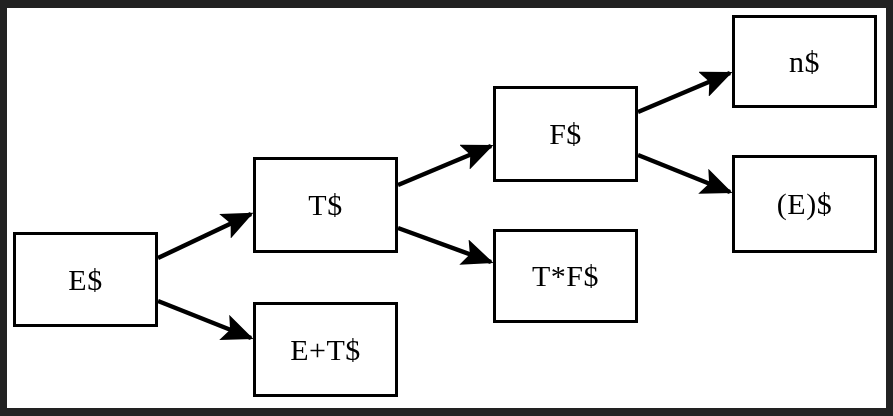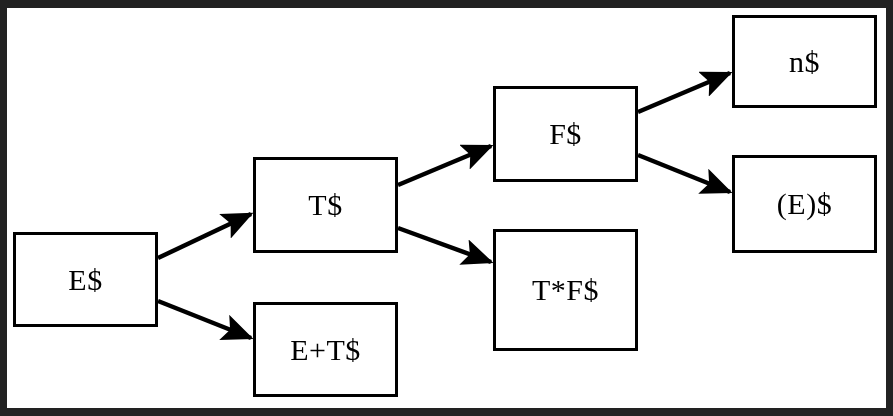--- a/index.html
+++ b/index.html
@@ -96,21 +96,21 @@
       </div>
       <div class="node" style="left: 253px; top: 157px; width: 145px; height: 96px; border-color: rgb(0, 0, 0); background: rgb(255, 255, 255);">
         <span class="node-label">T$</span>
       </div>
       <div class="node" style="left: 253px; top: 302px; width: 145px; height: 95px; border-color: rgb(0, 0, 0); background: rgb(255, 255, 255); justify-content: center;">
         <span class="node-label">E+T$</span>
       </div>
       <div class="node" style="left: 493px; top: 86px; width: 145px; height: 96px; border-color: rgb(0, 0, 0); background: rgb(255, 255, 255);">
         <span class="node-label">F$</span>
       </div>
-      <div class="node" style="left: 493px; top: 229px; width: 145px; height: 122px; border-color: rgb(0, 0, 0); background: rgb(255, 255, 255);">
+      <div class="node" style="left: 493px; top: 229px; width: 145px; height: 94px; border-color: rgb(0, 0, 0); background: rgb(255, 255, 255);">
         <span class="node-label">T*F$</span>
       </div>
       <div class="node" style="left: 732px; top: 15px; width: 145px; height: 93px; border-color: rgb(0, 0, 0); background: rgb(255, 255, 255);">
         <span class="node-label">n$</span>
       </div>
       <div class="node" style="left: 732px; top: 155px; width: 145px; height: 98px; border-color: rgb(0, 0, 0); background: rgb(255, 255, 255);">
         <span class="node-label">(E)$</span>
       </div>
     </div>
 

